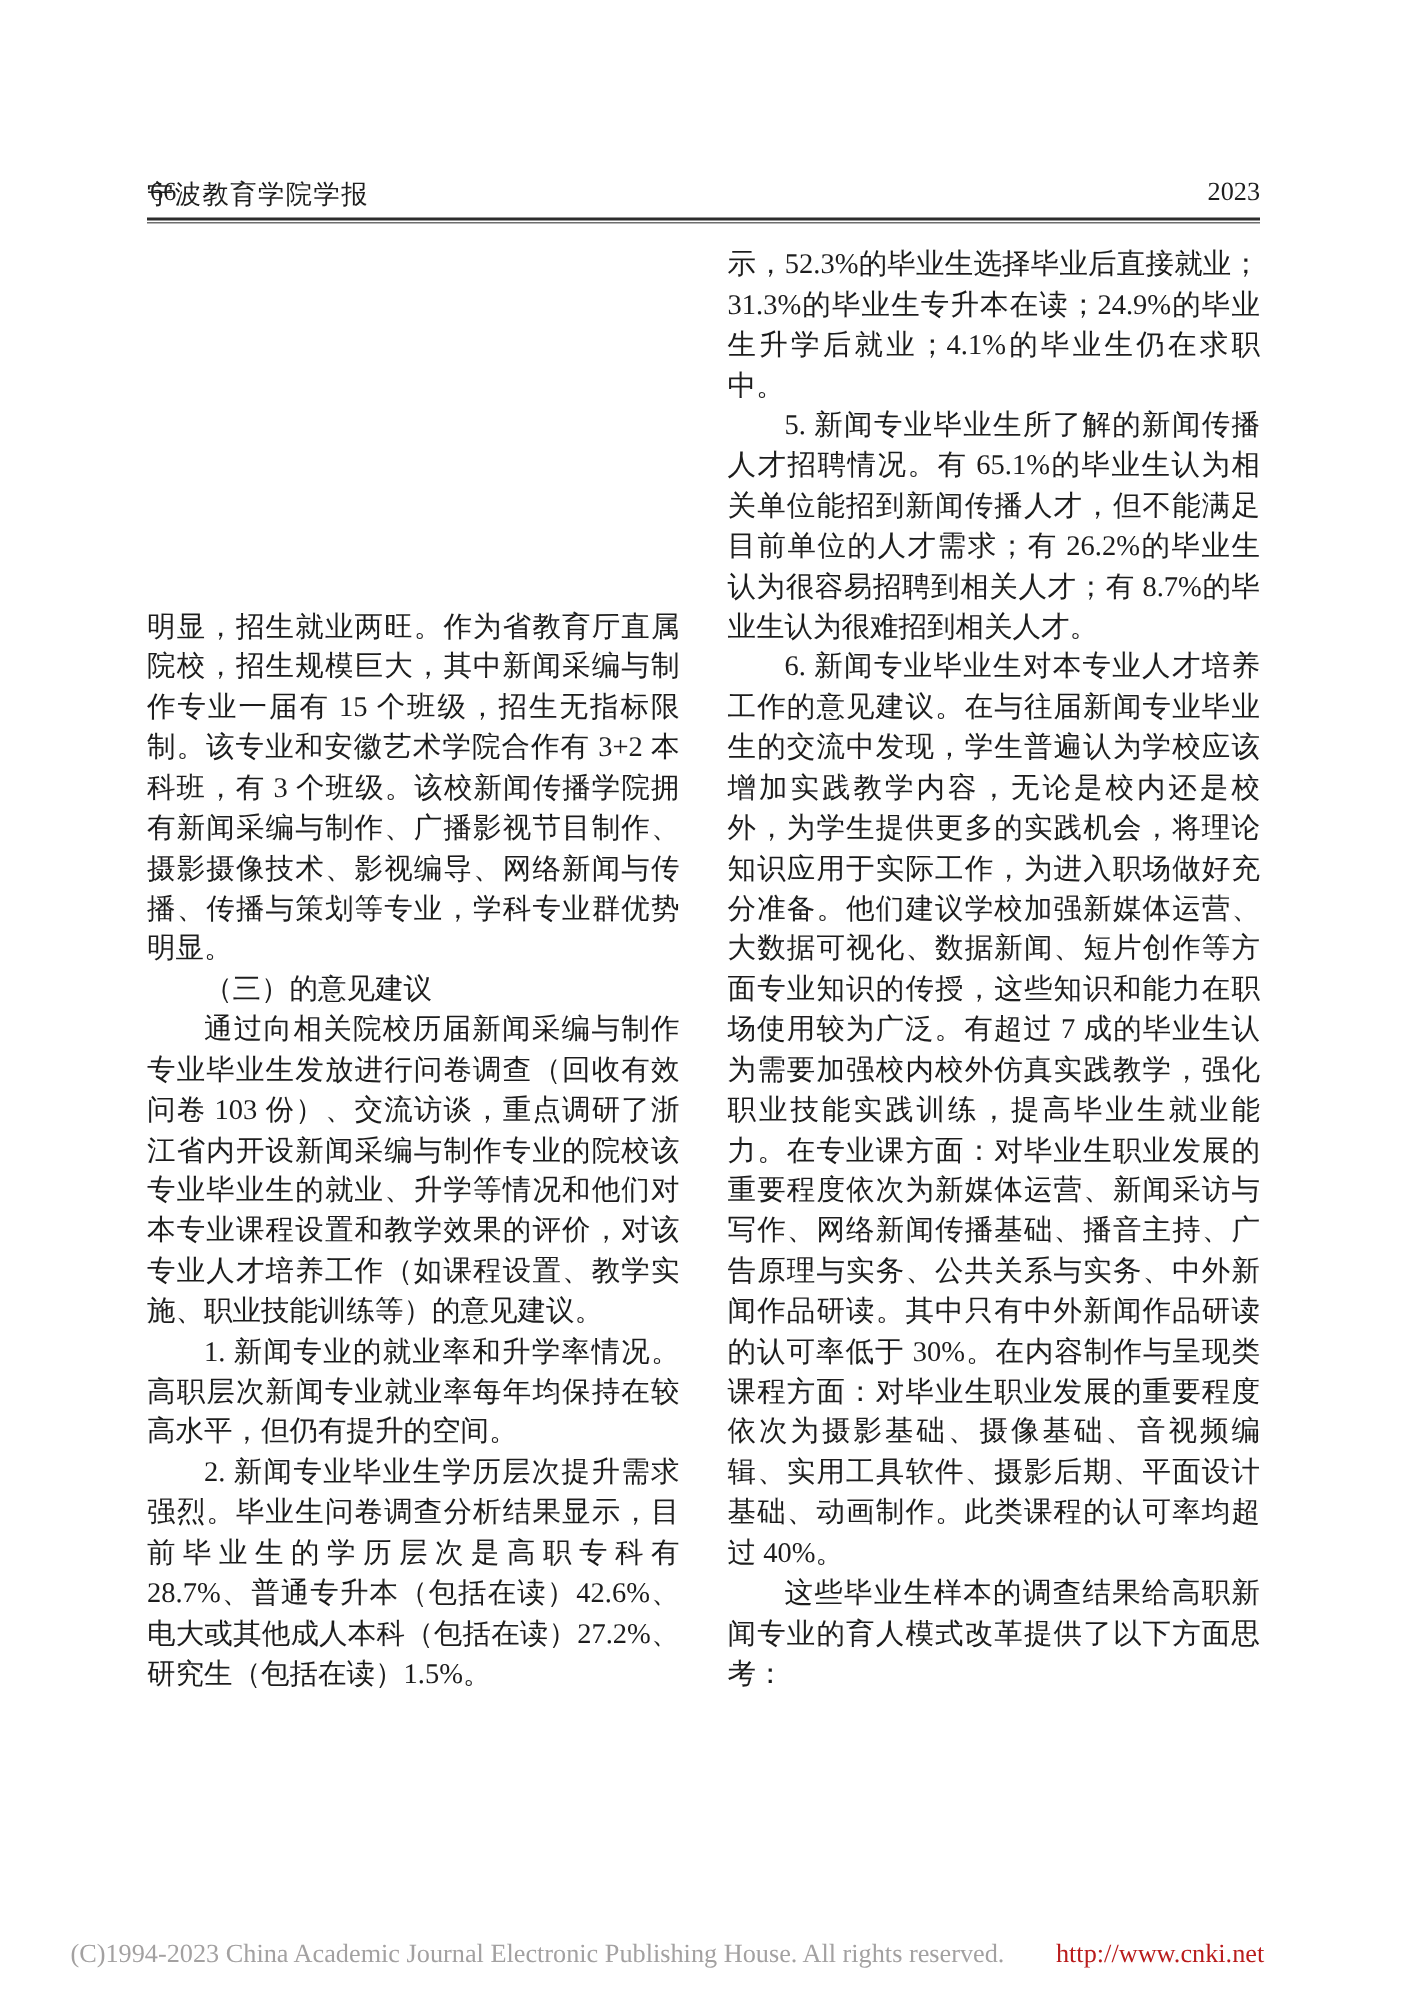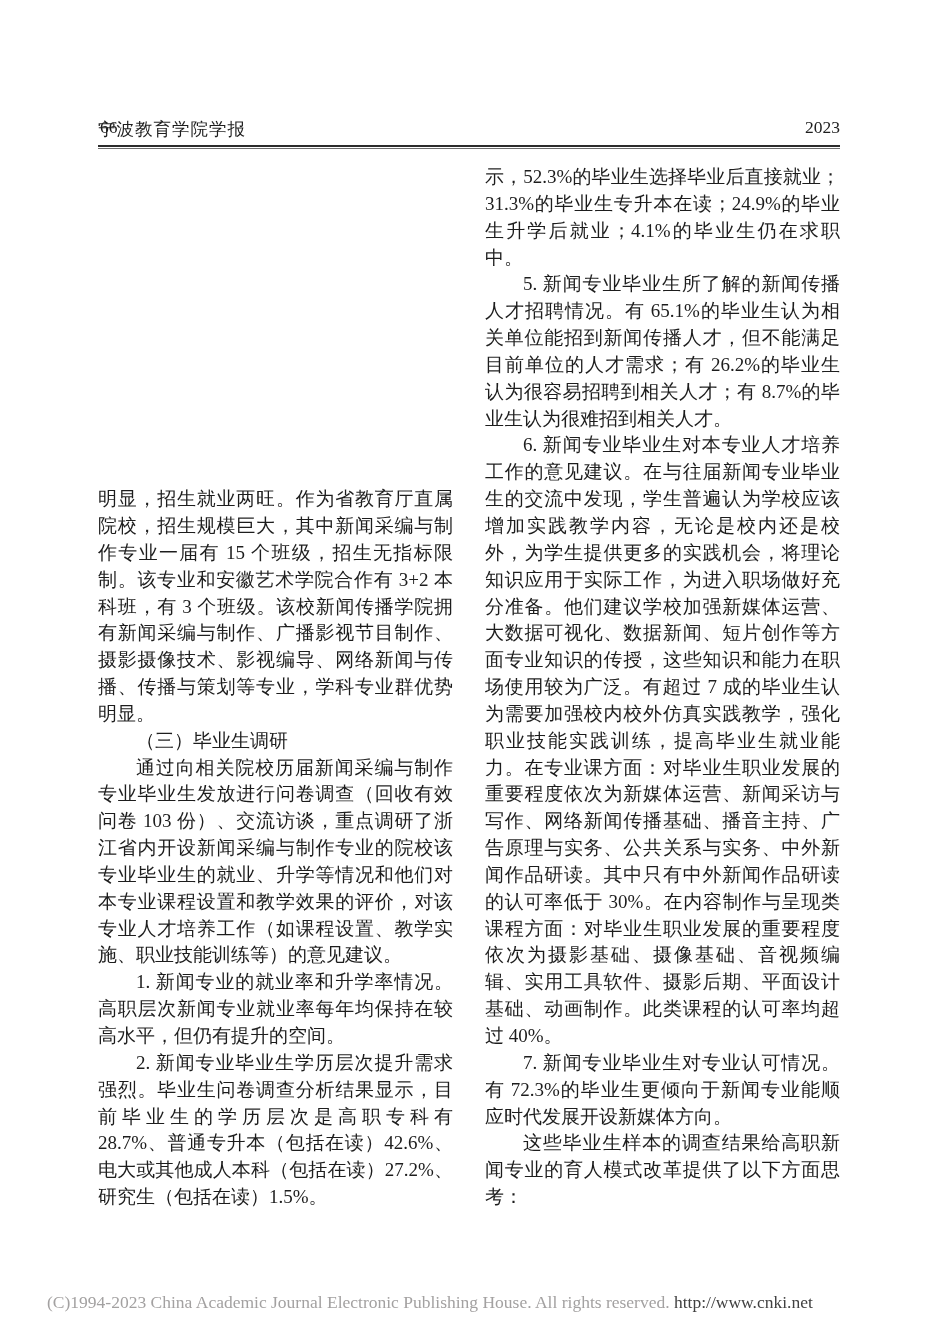--- a/index.html
+++ b/index.html
@@ -81,49 +81,49 @@
   .page-footer {
     position: absolute;
     left: 47px;
     top: 1292px;
     width: 860px;
     font-size: 17.5px;
     color: #a3a1a1;
     white-space: nowrap;
   }
   .page-footer .cnki-url {
-    color: #404040;
+    margin-left: 30px;
+    color: #b91c1c;
     text-decoration: none;
   }
 </style>
 </head>
 <body>
 
 <div id="page">
 
   <div class="running-head">
     <span class="page-no">66</span>
     <span class="journal">宁波教育学院学报</span>
     <span class="year">2023</span>
   </div>
   <div class="head-rule"></div>
 
   <div class="columns">
     <div class="col">
       <p>明显，招生就业两旺。作为省教育厅直属院校，招生规模巨大，其中新闻采编与制作专业一届有 15 个班级，招生无指标限制。该专业和安徽艺术学院合作有 3+2 本科班，有 3 个班级。该校新闻传播学院拥有新闻采编与制作、广播影视节目制作、摄影摄像技术、影视编导、网络新闻与传播、传播与策划等专业，学科专业群优势明显。</p>
-      <p class="indent">（三）毕业生调研</p>
+      <p class="indent">（三）的意见建议</p>
       <p class="indent">通过向相关院校历届新闻采编与制作专业毕业生发放进行问卷调查（回收有效问卷 103 份）、交流访谈，重点调研了浙江省内开设新闻采编与制作专业的院校该专业毕业生的就业、升学等情况和他们对本专业课程设置和教学效果的评价，对该专业人才培养工作（如课程设置、教学实施、职业技能训练等）的意见建议。</p>
       <p class="indent">1. 新闻专业的就业率和升学率情况。高职层次新闻专业就业率每年均保持在较高水平，但仍有提升的空间。</p>
       <p class="indent">2. 新闻专业毕业生学历层次提升需求强烈。毕业生问卷调查分析结果显示，目前毕业生的学历层次是高职专科有 28.7%、普通专升本（包括在读）42.6%、电大或其他成人本科（包括在读）27.2%、研究生（包括在读）1.5%。</p>
     </div>
     <div class="col">
       <p>示，52.3%的毕业生选择毕业后直接就业；31.3%的毕业生专升本在读；24.9%的毕业生升学后就业；4.1%的毕业生仍在求职中。</p>
       <p class="indent">5. 新闻专业毕业生所了解的新闻传播人才招聘情况。有 65.1%的毕业生认为相关单位能招到新闻传播人才，但不能满足目前单位的人才需求；有 26.2%的毕业生认为很容易招聘到相关人才；有 8.7%的毕业生认为很难招到相关人才。</p>
       <p class="indent">6. 新闻专业毕业生对本专业人才培养工作的意见建议。在与往届新闻专业毕业生的交流中发现，学生普遍认为学校应该增加实践教学内容，无论是校内还是校外，为学生提供更多的实践机会，将理论知识应用于实际工作，为进入职场做好充分准备。他们建议学校加强新媒体运营、大数据可视化、数据新闻、短片创作等方面专业知识的传授，这些知识和能力在职场使用较为广泛。有超过 7 成的毕业生认为需要加强校内校外仿真实践教学，强化职业技能实践训练，提高毕业生就业能力。在专业课方面：对毕业生职业发展的重要程度依次为新媒体运营、新闻采访与写作、网络新闻传播基础、播音主持、广告原理与实务、公共关系与实务、中外新闻作品研读。其中只有中外新闻作品研读的认可率低于 30%。在内容制作与呈现类课程方面：对毕业生职业发展的重要程度依次为摄影基础、摄像基础、音视频编辑、实用工具软件、摄影后期、平面设计基础、动画制作。此类课程的认可率均超过 40%。</p>
-      <p class="indent">7. 新闻专业毕业生对专业认可情况。有 72.3%的毕业生更倾向于新闻专业能顺应时代发展开设新媒体方向。</p>
       <p class="indent">这些毕业生样本的调查结果给高职新闻专业的育人模式改革提供了以下方面思考：</p>
     </div>
   </div>
 
   <div class="page-footer">
     <span>(C)1994-2023 China Academic Journal Electronic Publishing House. All rights reserved.</span>
     <span class="cnki-url">http://www.cnki.net</span>
   </div>
 
 </div>

